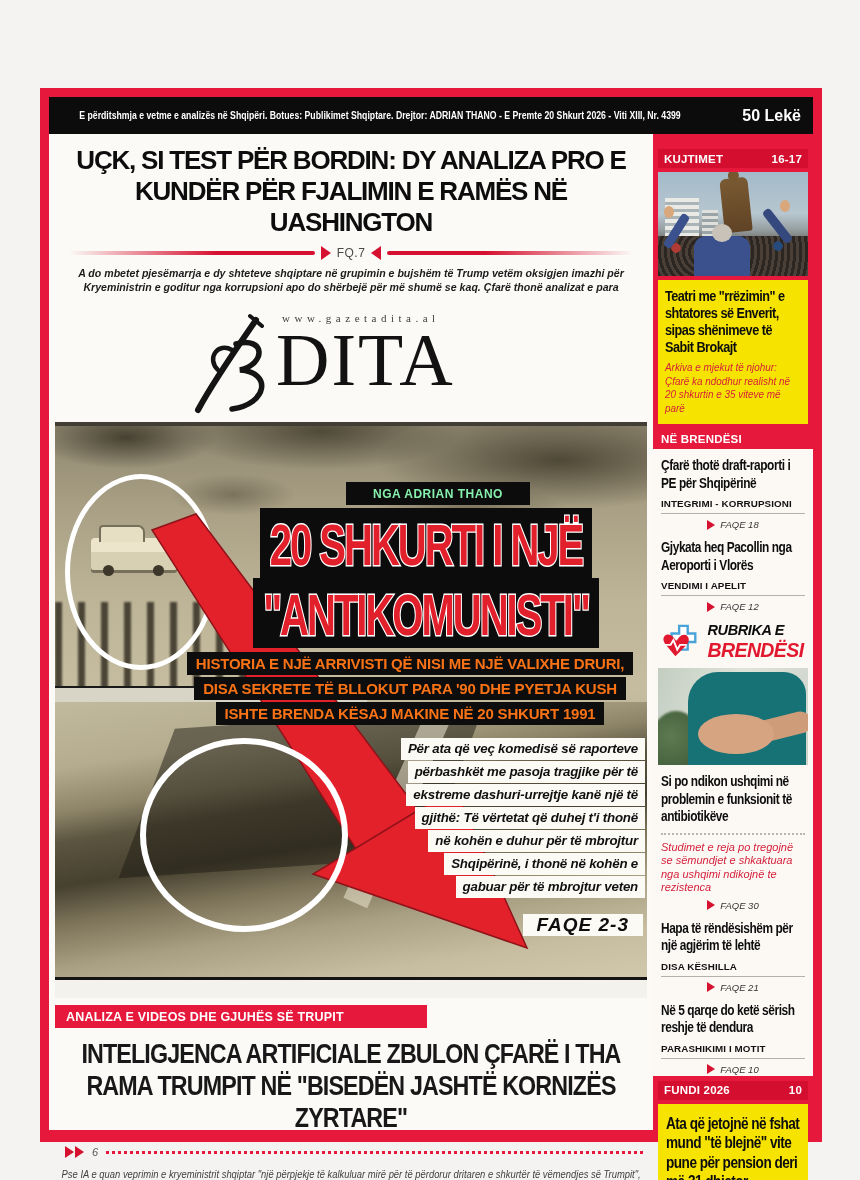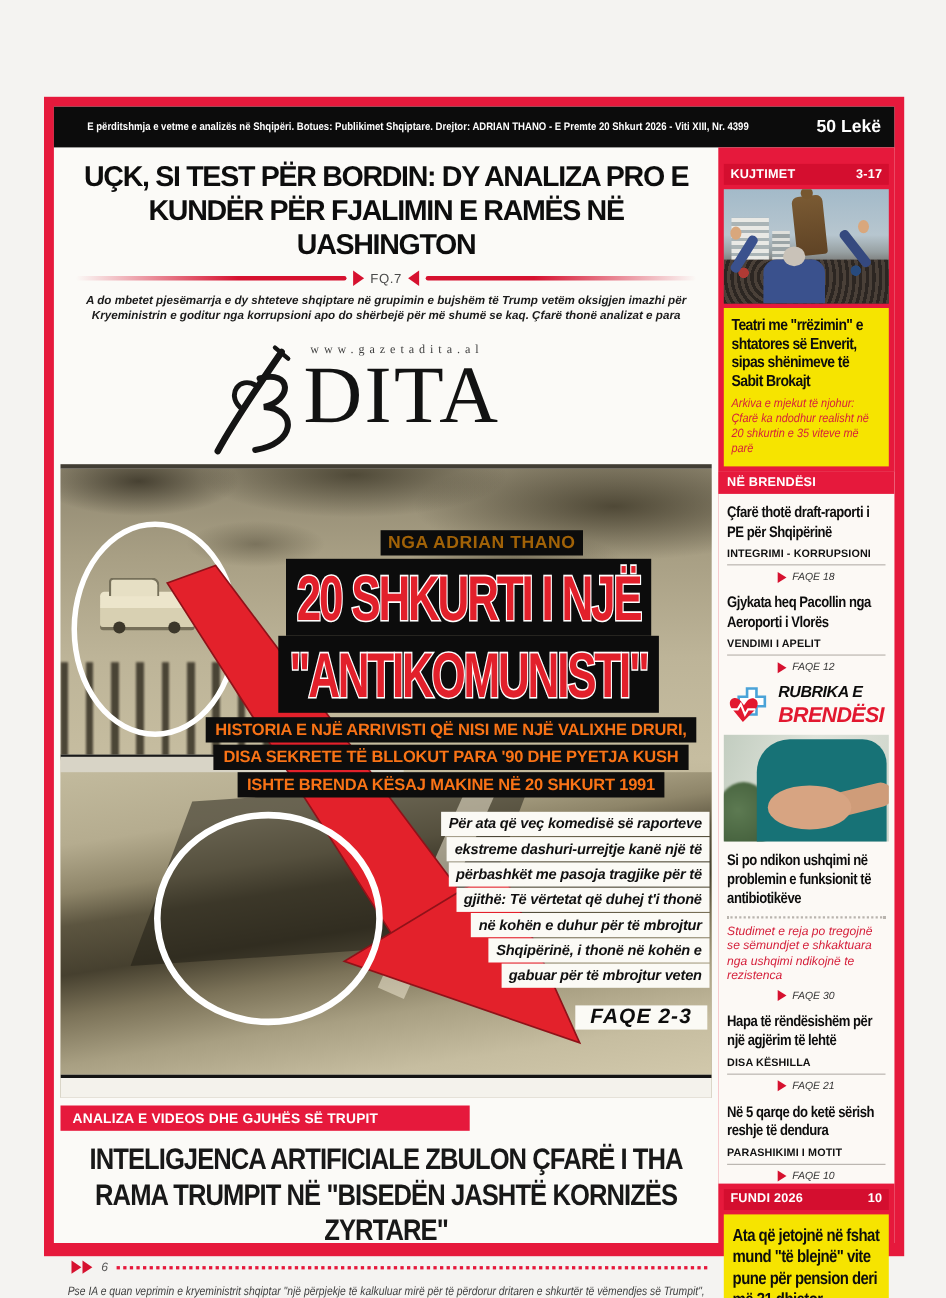--- a/index.html
+++ b/index.html
@@ -51,21 +51,21 @@
   .pillar{position:absolute;left:330px;top:276px;width:26px;height:210px;background:rgba(236,230,208,.55);transform:rotate(24deg);}
   .strip2{position:absolute;left:0;top:551px;width:592px;height:21px;background:#f4f2ec;border-top:3px solid #141414;}
 
   .circle1{position:absolute;left:10px;top:48px;width:142px;height:186px;border:5px solid #fff;border-radius:50%;}
   .circle2{position:absolute;left:85px;top:312px;width:196px;height:182px;border:6px solid #fff;border-radius:50%;}
   .car{position:absolute;left:36px;top:112px;width:86px;height:32px;background:linear-gradient(180deg,#ece5cb 0 45%,#d8d0b2 45%);border-radius:4px 12px 3px 3px;box-shadow:0 3px 0 rgba(40,35,20,.45);}
   .car .cab{position:absolute;left:8px;top:-13px;width:42px;height:15px;background:#e6dfc4;border:2px solid #76705a;border-bottom:none;border-radius:4px 7px 0 0;}
   .car .wheels{position:absolute;left:12px;bottom:-6px;width:11px;height:11px;border-radius:50%;background:#3c372a;box-shadow:50px 0 0 #3c372a;}
   .arrow-svg{position:absolute;left:0;top:0;pointer-events:none;}
 
-  .byline{position:absolute;left:291px;top:56px;width:184px;height:23px;background:#0c0c0c;color:#a16207;font-weight:bold;font-size:16px;display:flex;align-items:center;justify-content:center;letter-spacing:.5px;}
+  .byline{position:absolute;left:291px;top:56px;width:184px;height:23px;background:#0c0c0c;color:#86efac;font-weight:bold;font-size:12px;display:flex;align-items:center;justify-content:center;letter-spacing:.5px;}
   .redhead{position:absolute;left:150px;right:0;top:82px;text-align:center;}
   .rh-line{line-height:0;}
   .rh-box{display:inline-flex;align-items:flex-end;justify-content:center;background:#0c0c0c;height:70px;padding:0 10px;}
   .rh-text{display:inline-block;font-weight:bold;font-size:40px;line-height:46px;letter-spacing:-2px;color:#E2202B;-webkit-text-stroke:2px #fff;paint-order:stroke fill;transform:scaleY(1.44);transform-origin:center bottom;white-space:nowrap;}
   .subhead{position:absolute;left:120px;right:2px;top:224px;text-align:center;}
   .sh-line{line-height:0;margin-top:2px;}
   .sh-box{display:inline-block;background:#0d0d0d;color:#f97316;font-weight:bold;font-size:15px;line-height:19px;padding:2px 9px;letter-spacing:-.2px;white-space:nowrap;}
   .quote{position:absolute;right:2px;top:312px;width:282px;text-align:right;}
   .q-line{line-height:0;margin-bottom:1px;}
   .q-box{display:inline-block;background:#fbfaf5;color:#101010;font-weight:bold;font-style:italic;font-size:13.3px;line-height:20px;padding:1px 7px;letter-spacing:-.2px;white-space:nowrap;}
@@ -201,22 +201,22 @@
           </div>
 
           <div class="subhead">
             <div class="sh-line"><span class="sh-box">HISTORIA E NJË ARRIVISTI QË NISI ME NJË VALIXHE DRURI,</span></div>
             <div class="sh-line"><span class="sh-box">DISA SEKRETE TË BLLOKUT PARA '90 DHE PYETJA KUSH</span></div>
             <div class="sh-line"><span class="sh-box">ISHTE BRENDA KËSAJ MAKINE NË 20 SHKURT 1991</span></div>
           </div>
 
           <div class="quote">
             <div class="q-line"><span class="q-box">Për ata që veç komedisë së raporteve</span></div>
+            <div class="q-line"><span class="q-box">përbashkët me pasoja tragjike për të</span></div>
             <div class="q-line"><span class="q-box">ekstreme dashuri-urrejtje kanë një të</span></div>
-            <div class="q-line"><span class="q-box">përbashkët me pasoja tragjike për të</span></div>
             <div class="q-line"><span class="q-box">gjithë: Të vërtetat që duhej t'i thonë</span></div>
             <div class="q-line"><span class="q-box">në kohën e duhur për të mbrojtur</span></div>
             <div class="q-line"><span class="q-box">Shqipërinë, i thonë në kohën e</span></div>
             <div class="q-line"><span class="q-box">gabuar për të mbrojtur veten</span></div>
           </div>
 
           <div class="faqe">FAQE 2-3</div>
         </div>
 
         <div class="kicker-bar">ANALIZA E VIDEOS DHE GJUHËS SË TRUPIT</div>
@@ -232,21 +232,21 @@
           <div class="num">6</div>
           <div class="dotline"></div>
         </div>
         <div class="deck2">Pse IA e quan veprimin e kryeministrit shqiptar "një përpjekje të kalkuluar mirë për të përdorur dritaren e shkurtër të vëmendjes së Trumpit", Çfarë janë ato që në raste të tilla identifikohen me termat "ankorimi fizik" dhe "përdorimi i armikut të përbashkët"</div>
       </div>
 
       <div class="sidebar">
 
         <div class="sb-bar first">
           <span>KUJTIMET</span>
-          <span>3-17</span>
+          <span>16-17</span>
         </div>
         <div class="statue">
           <div class="bld"></div>
           <div class="bld2"></div>
           <div class="statue-fig"></div>
           <div class="crowd2"></div>
           <div class="armL"></div>
           <div class="armR"></div>
           <div class="handL"></div>
           <div class="handR"></div>

